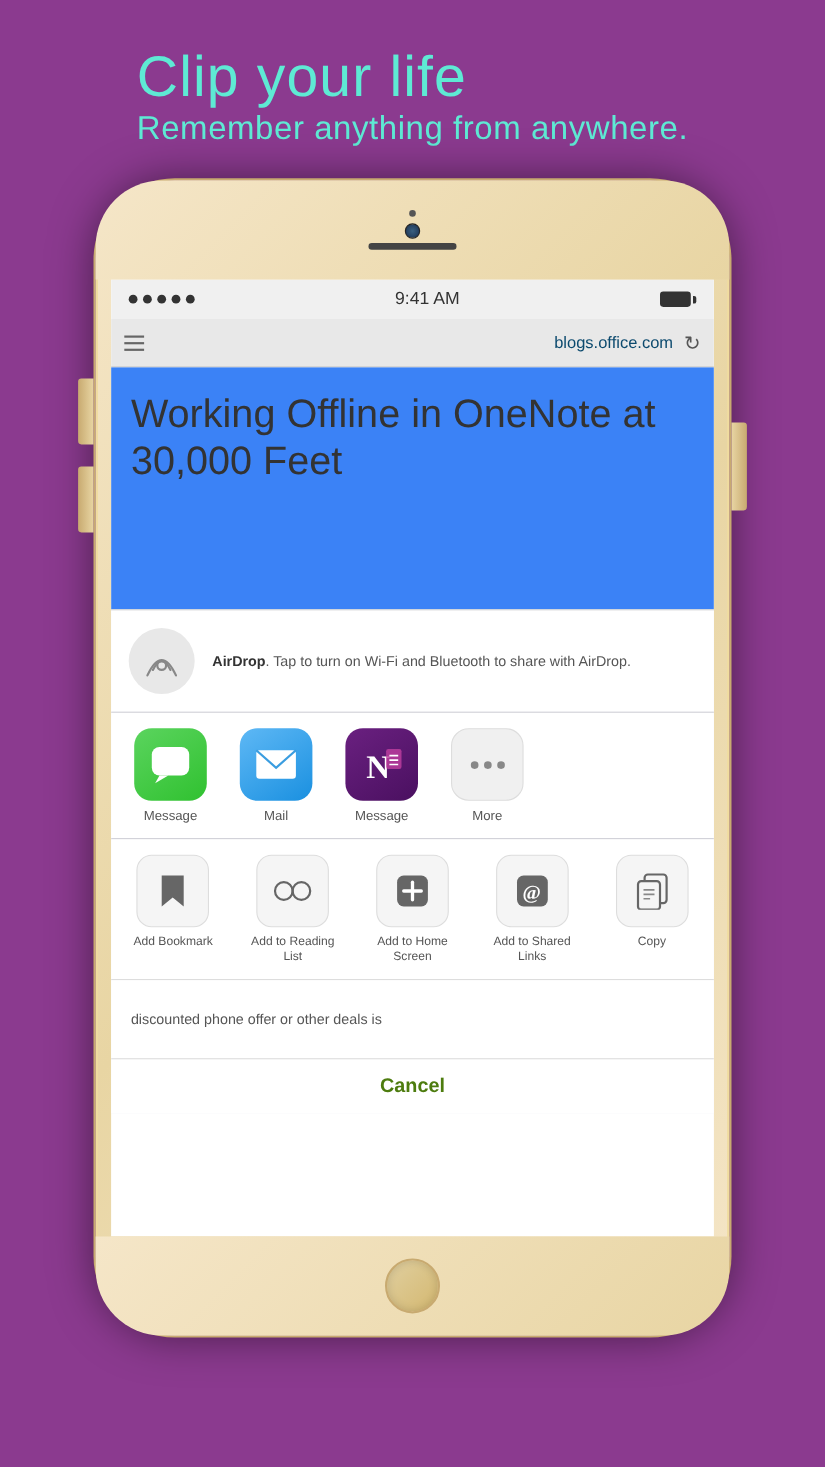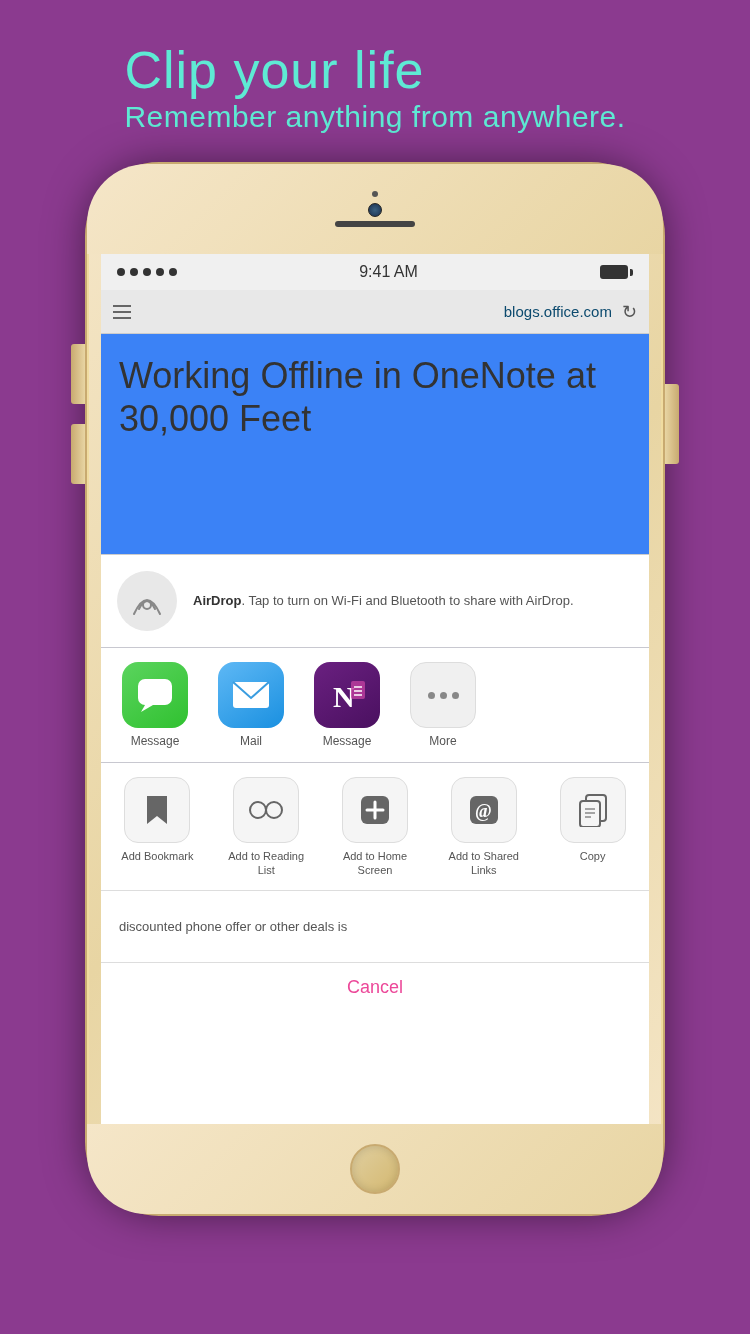--- a/index.html
+++ b/index.html
@@ -369,22 +369,22 @@
       background: white;
       height: 50px;
       display: flex;
       align-items: center;
       justify-content: center;
       border-top: 1px solid #ddd;
     }
 
     .cancel-btn {
       font-size: 18px;
-      color: #ec4899;
-      font-weight: 400;
+      color: #4d7c0f;
+      font-weight: 700;
       cursor: pointer;
     }
 
     .phone-bottom-bezel {
       position: absolute;
       bottom: 0; left: 0; right: 0;
       height: 90px;
       background: linear-gradient(135deg, #f5e6c8, #e8d5a3);
       border-radius: 0 0 60px 60px;
       display: flex;

